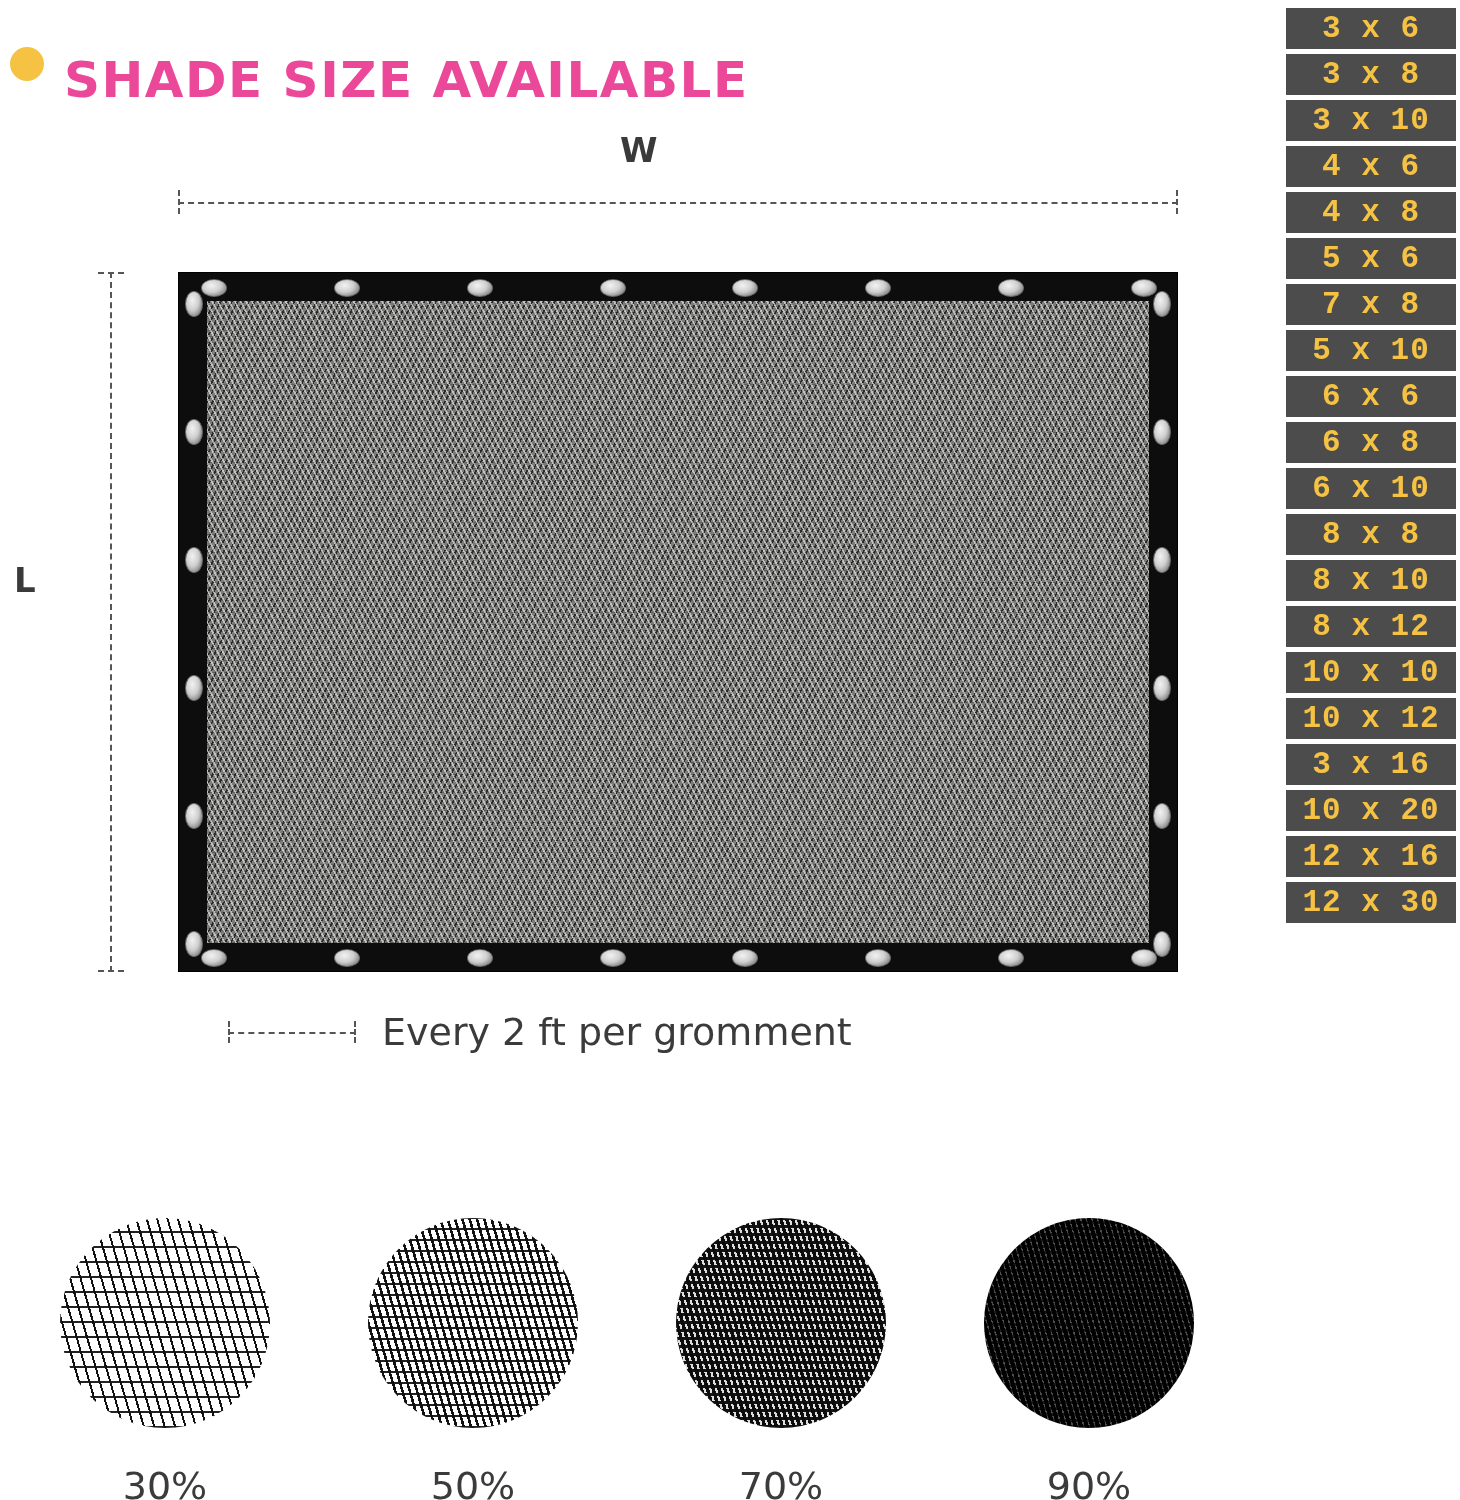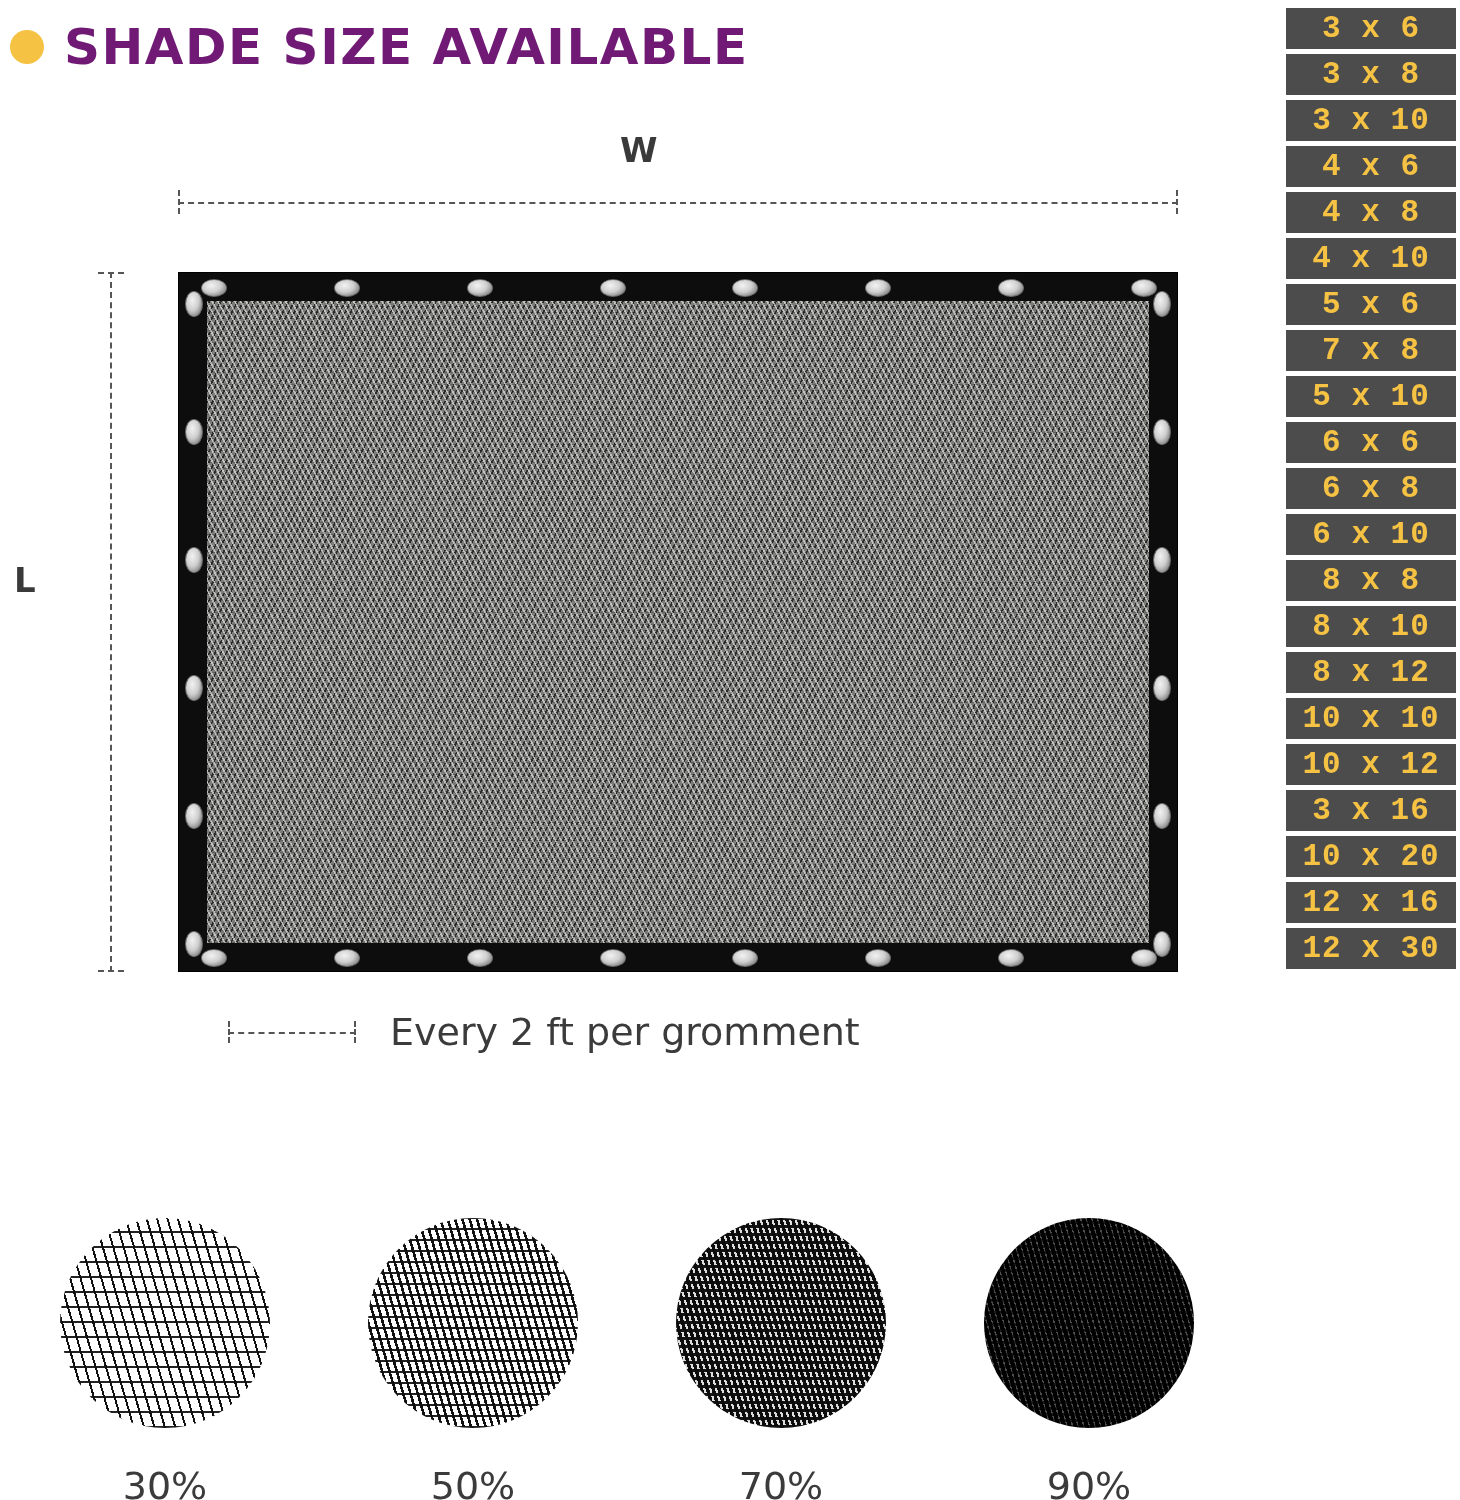--- a/index.html
+++ b/index.html
@@ -49,23 +49,24 @@
   .bullet {
     width: 34px; height: 34px;
     border-radius: 50%;
     background: #f5c243;
     flex: 0 0 auto;
   }
   .head-1 { top: 18px; left: 10px; }
   .head-1 .title {
     font-size: 50px;
     font-weight: 800;
-    color: #701a75;
+    color: #ec4899;
     letter-spacing: 1.5px;
     font-family: "DejaVu Sans", sans-serif;
+    margin-top: 33px;
   }
   .head-2 { top: 1120px; left: 10px; }
   .head-2 .title {
     font-size: 50px;
     font-weight: 800;
     color: #f5c243;
     letter-spacing: 0.5px;
     font-family: "DejaVu Sans", sans-serif;
   }
 
@@ -155,21 +156,21 @@
   .grommet.side {
     width: 18px; height: 26px;
   }
 
   
   .spacing {
     position: absolute;
     left: 228px; top: 900px;
     display: flex;
     align-items: center;
-    gap: 34px;
+    gap: 26px;
   }
   .spacing .mini-dim {
     position: relative;
     width: 128px; height: 22px;
   }
   .spacing .mini-dim .line {
     position: absolute; top: 11px; left: 0; right: 0;
     border-top: 2px dashed #555;
   }
   .spacing .mini-dim .tl, .spacing .mini-dim .tr {
@@ -325,21 +326,20 @@
         <div class="swatch-label">90%</div>
       </div>
     </div>
 
   <div class="size-list" id="size-list">
       <div class="size-chip">3 x 6</div>
       <div class="size-chip">3 x 8</div>
       <div class="size-chip">3 x 10</div>
       <div class="size-chip">4 x 6</div>
       <div class="size-chip">4 x 8</div>
-      <div class="size-chip">4 x 10</div>
       <div class="size-chip">5 x 6</div>
       <div class="size-chip">7 x 8</div>
       <div class="size-chip">5 x 10</div>
       <div class="size-chip">6 x 6</div>
       <div class="size-chip">6 x 8</div>
       <div class="size-chip">6 x 10</div>
       <div class="size-chip">8 x 8</div>
       <div class="size-chip">8 x 10</div>
       <div class="size-chip">8 x 12</div>
       <div class="size-chip">10 x 10</div>

